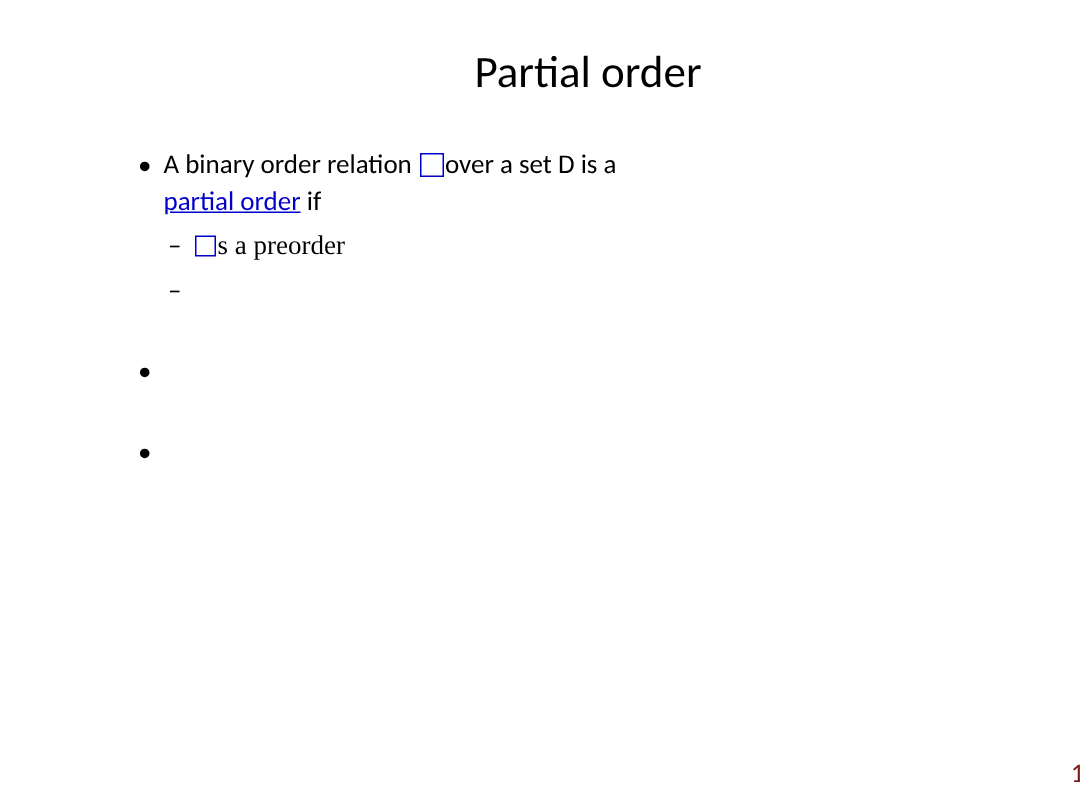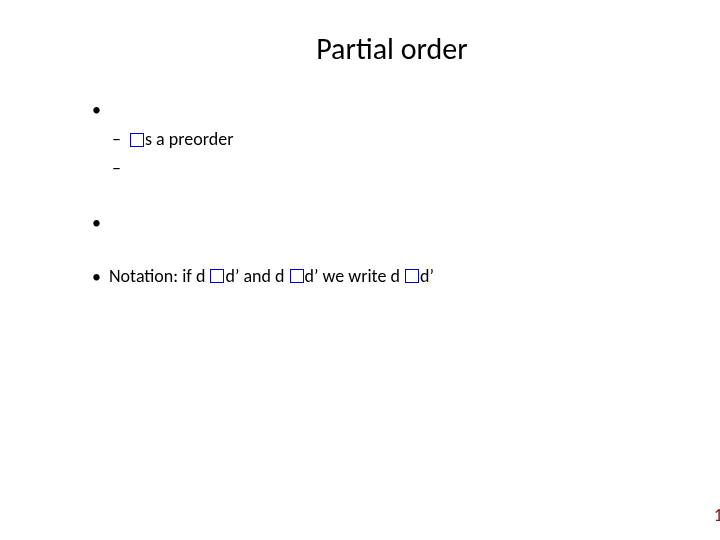--- a/index.html
+++ b/index.html
@@ -86,20 +86,21 @@
 
     .sub-bullet-dash {
       font-size: 18px;
       line-height: 1.4;
       flex-shrink: 0;
     }
 
     .sub-bullet-text {
       font-size: 18px;
       line-height: 1.4;
+      font-family: Liberation Serif, serif;
     }
 
     .symbol-box {
       display: inline-block;
       width: 16px;
       height: 16px;
       border: 1.5px solid #0000cc;
       vertical-align: middle;
       margin: 0 1px;
       position: relative;
@@ -138,20 +139,25 @@
 
 <div class="slide">
 
   <h1 class="title">Partial order</h1>
 
   <div class="content">
 
     <div class="bullet-block">
       <div class="bullet-item">
         <span class="bullet-dot">•</span>
+        <span class="bullet-text">
+          A binary order relation <span class="symbol-box"></span>over a set D is a
+          <br>
+          <span class="partial-order-link">partial order</span> if
+        </span>
       </div>
       <div class="sub-bullets">
         <div class="sub-bullet">
           <span class="sub-bullet-dash">–</span>
           <span class="sub-bullet-text">
             <span class="symbol-box-small"></span>s a preorder
           </span>
         </div>
         <div class="sub-bullet">
           <span class="sub-bullet-dash">–</span>
@@ -161,23 +167,20 @@
 
     <div class="bullet-block">
       <div class="bullet-item">
         <span class="bullet-dot">•</span>
       </div>
     </div>
 
     <div class="bullet-block">
       <div class="bullet-item">
         <span class="bullet-dot">•</span>
-        <span class="bullet-text">
-          Notation: if d <span class="symbol-box-small"></span>d’ and d <span class="symbol-box-small"></span>d’ we write d <span class="symbol-box-small"></span>d’
-        </span>
       </div>
     </div>
 
   </div>
 
   <div class="page-number">17</div>
 
 </div>
 
 </body></html>

